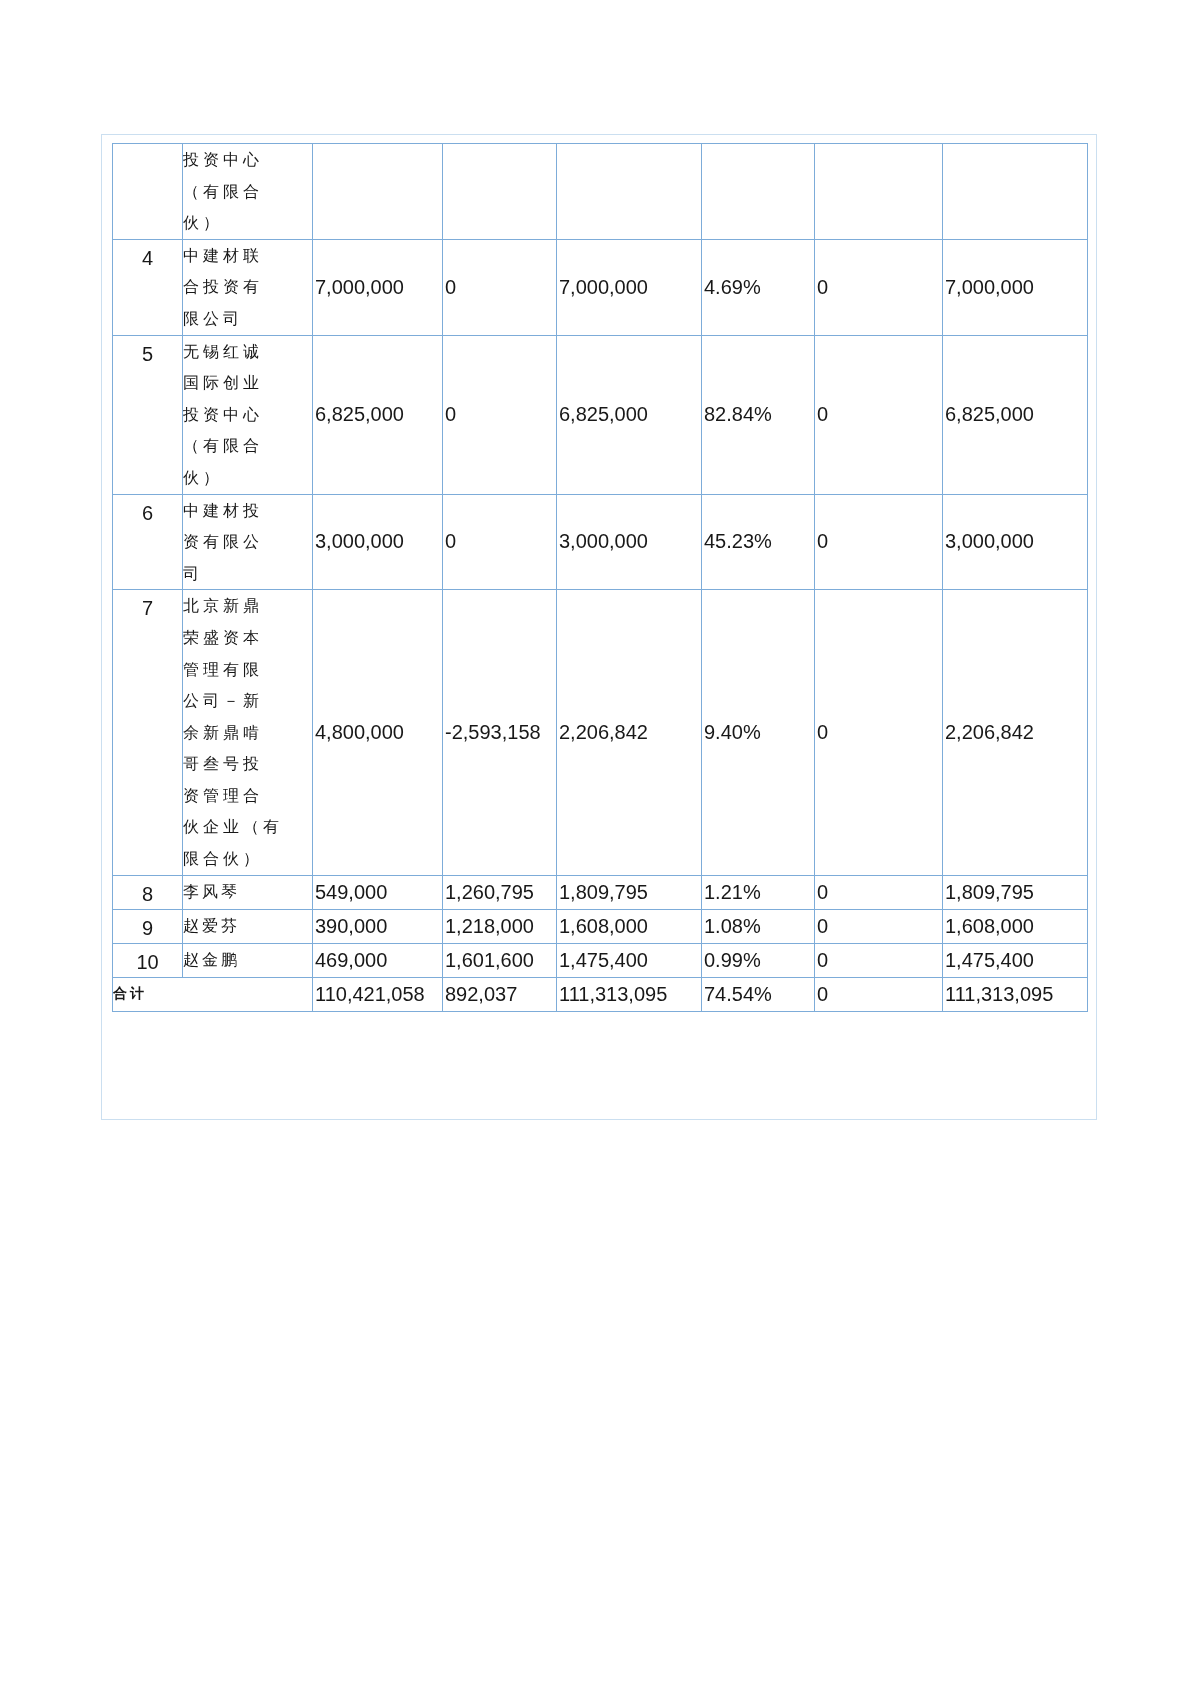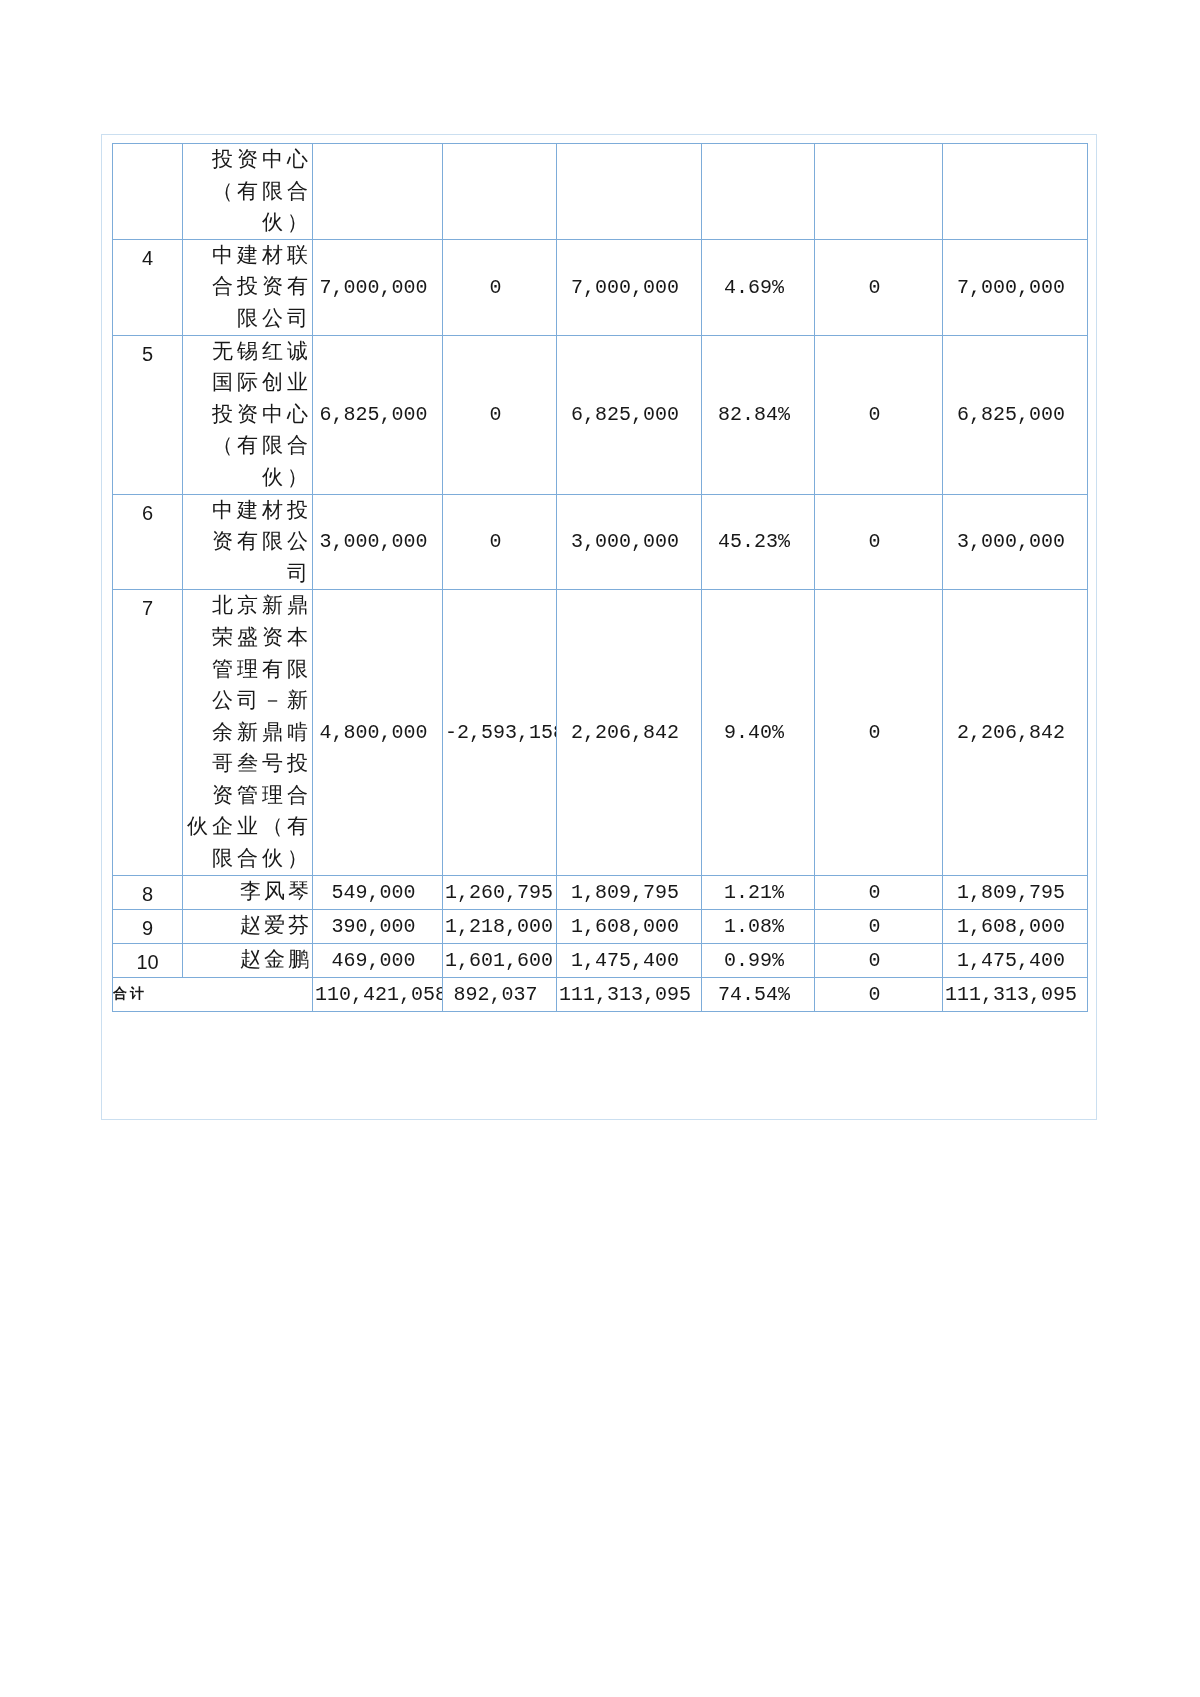--- a/index.html
+++ b/index.html
@@ -41,32 +41,32 @@
   td.no {
     font-family: "Liberation Sans", "DejaVu Sans", sans-serif;
     font-size: 20px;
     text-align: center;
     vertical-align: top;
     padding-top: 4px;
     line-height: 28px;
   }
   td.name {
     font-family: "Liberation Serif", "DejaVu Serif", serif;
-    font-size: 21px;
+    font-size: 16px;
     letter-spacing: 4px;
     line-height: 31.6px;
-    text-align: right;
+    text-align: left;
     vertical-align: middle;
     white-space: pre;
     padding: 0;
   }
   td.num {
-    font-family: Liberation Mono, monospace;
+    font-family: Liberation Sans, sans-serif;
     font-size: 20px;
-    text-align: center;
+    text-align: left;
     vertical-align: middle;
     padding: 2px 10px 2px 2px;
     line-height: 29px;
   }
   tr.single td.name {
     letter-spacing: 3px;
   }
   td.total-label {
     font-family: "Liberation Serif", "DejaVu Serif", serif;
     font-size: 14px;

